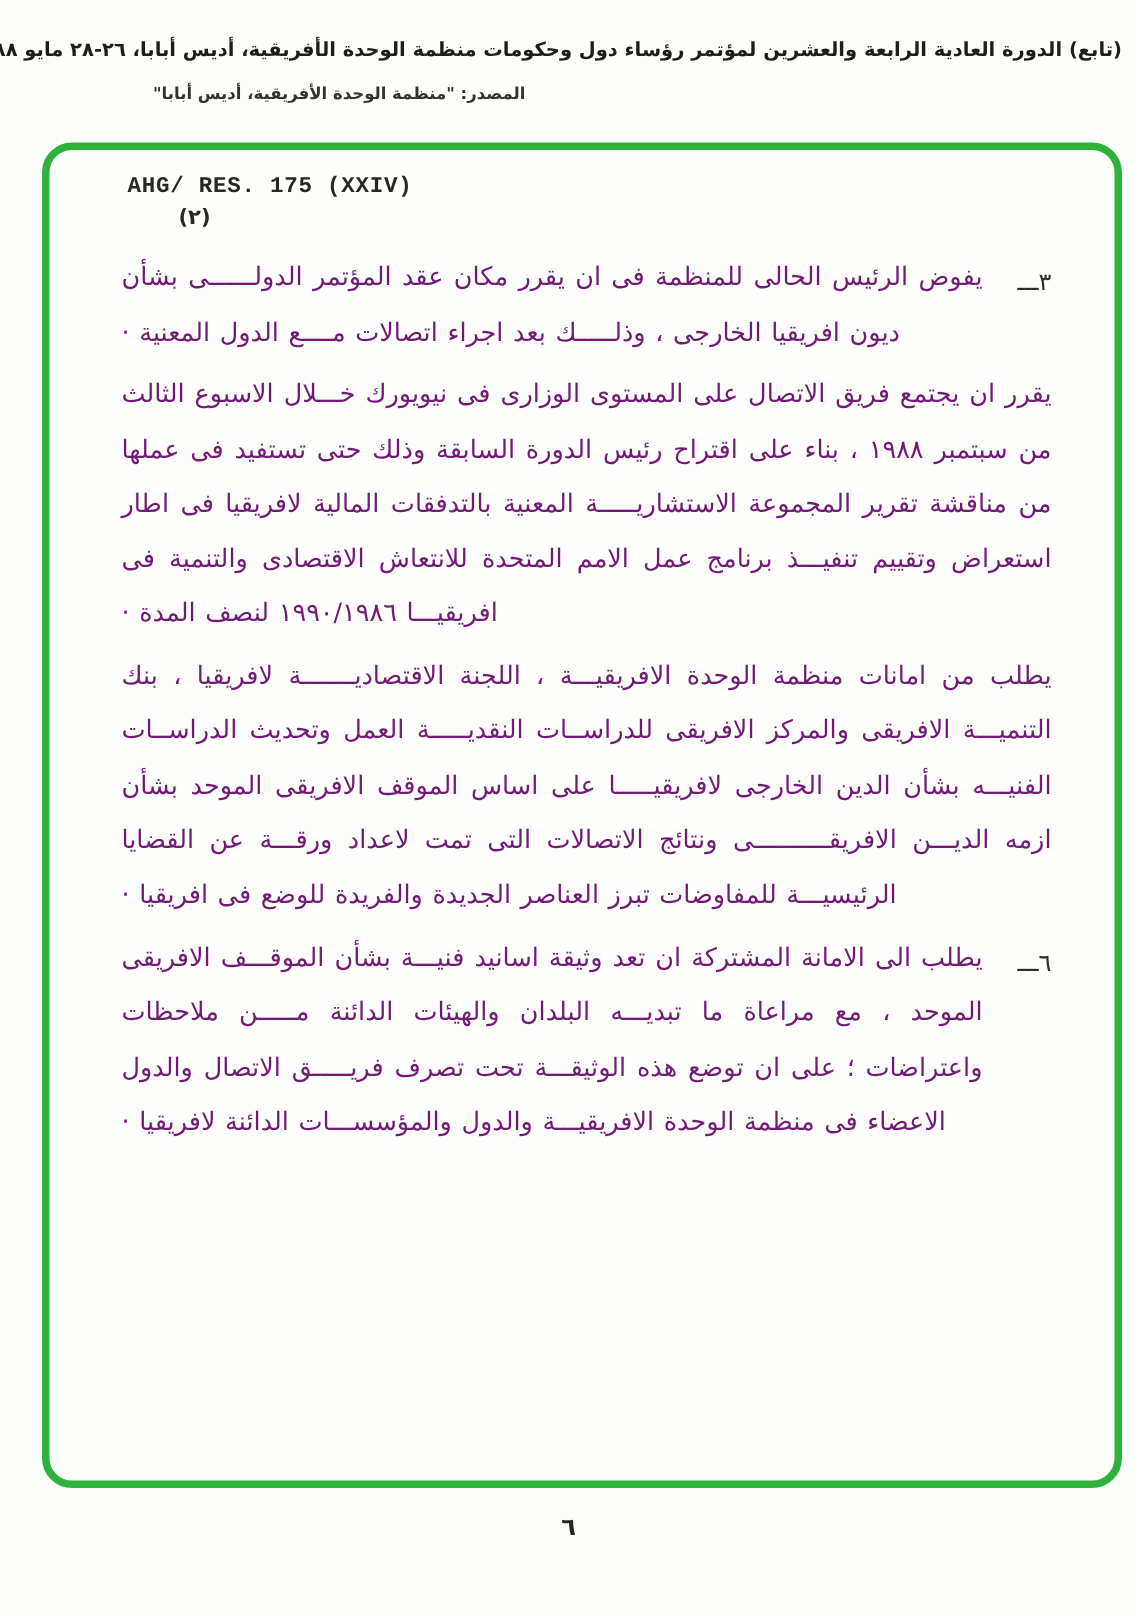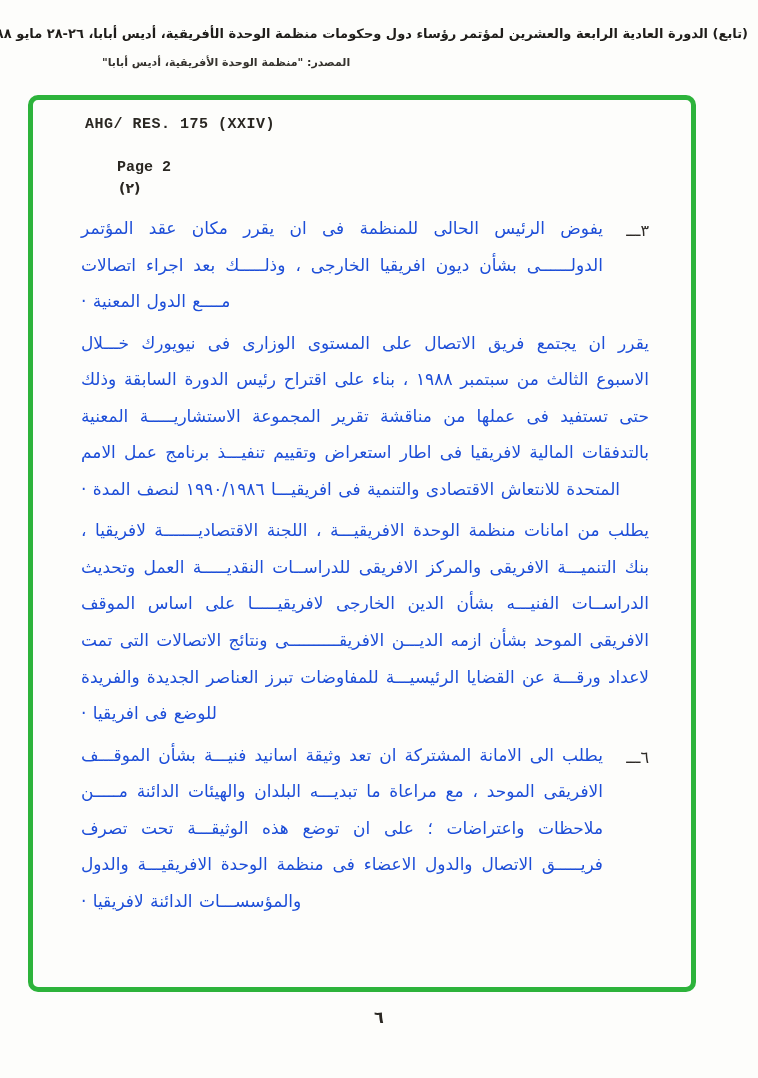--- a/index.html
+++ b/index.html
@@ -32,24 +32,24 @@
     font-size: 11px;
     font-weight: bold;
     color: #35322d;
   }
 
   
   .green-box {
     position: absolute;
     left: 28px;
     top: 95px;
-    width: 668px;
+    width: 720px;
     height: 897px;
     border: 5px solid #2db33b;
-    border-radius: 10px;
+    border-radius: 20px;
     background: transparent;
   }
 
   .ref-line {
     margin: 16px 0 0 52px;
     font-family: "Liberation Mono", "DejaVu Sans Mono", monospace;
     font-weight: bold;
     font-size: 15px;
     letter-spacing: 0.5px;
     color: #2a2722;
@@ -82,21 +82,21 @@
     font-size: 16px;
     font-weight: normal;
     color: #2e2b27;
     padding-top: 4px;
     line-height: 2.15;
   }
   .para-text {
     flex: 1;
     font-size: 17px;
     line-height: 2.15;
-    color: #1d4ed8;
+    color: #701a75;
     text-align: justify;
     text-align-last: left;
     word-spacing: 1px;
   }
 
   .footer-page {
     position: absolute;
     top: 1008px;
     left: 0;
     right: 0;
@@ -111,21 +111,20 @@
 
 <div class="page">
 
   <div class="scan-header">
     <div class="hdr-line1">(تابع)  الدورة العادية الرابعة والعشرين لمؤتمر رؤساء دول وحكومات منظمة الوحدة الأفريقية، أديس أبابا، ٢٦-٢٨ مايو ١٩٨٨</div>
     <div class="hdr-line2">المصدر:  "منظمة الوحدة الأفريقية، أديس أبابا"</div>
   </div>
 
   <div class="green-box">
     <div class="ref-line">AHG/ RES. 175 (XXIV)</div>
-    <div class="page-label">Page  2</div>
     <div class="page-num-ar">(٢)</div>
 
     <div class="paragraphs" dir="rtl">
         <div class="para-row">
           <div class="para-num">٣ـــ</div>
           <div class="para-text">يفوض الرئيس الحالى للمنظمة فى ان يقرر مكان عقد المؤتمر الدولــــــى بشأن ديون افريقيا الخارجى ، وذلـــــك بعد اجراء اتصالات مــــع الدول المعنية ·</div>
         </div>
         <div class="para-row">
           <div class="para-text">يقرر ان يجتمع فريق الاتصال على المستوى الوزارى فى نيويورك خـــلال الاسبوع الثالث من سبتمبر ١٩٨٨ ، بناء على اقتراح رئيس الدورة السابقة وذلك حتى تستفيد فى عملها من مناقشة تقرير المجموعة الاستشاريـــــة المعنية بالتدفقات المالية لافريقيا فى اطار استعراض وتقييم تنفيـــذ برنامج عمل الامم المتحدة للانتعاش الاقتصادى والتنمية فى افريقيـــا ١٩٩٠/١٩٨٦ لنصف المدة ·</div>
         </div>

